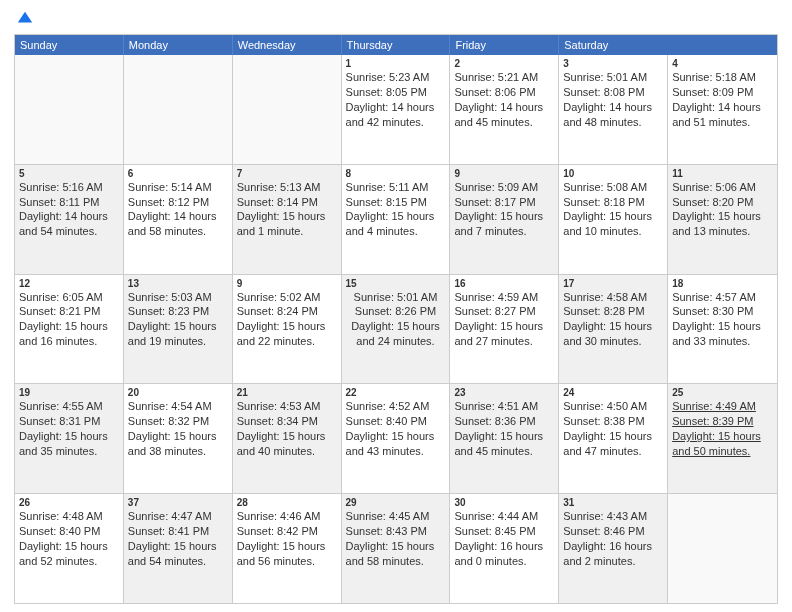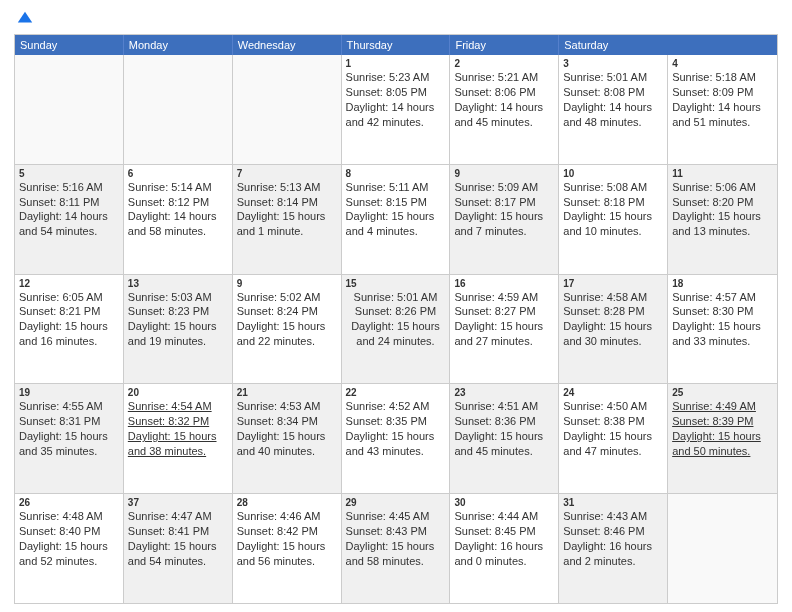--- a/index.html
+++ b/index.html
@@ -284,36 +284,36 @@
         <div class="cal-row">
           <div class="cal-cell shaded">
             <span class="day-num">19</span>
             <div class="cell-text" style="white-space: pre-line;">Sunrise: 4:55 AM
 Sunset: 8:31 PM
 Daylight: 15 hours
 and 35 minutes.</div>
           </div>
           <div class="cal-cell">
             <span class="day-num">20</span>
-            <div class="cell-text" style="white-space: pre-line; text-decoration: underline;">Sunrise: 4:54 AM
+            <div class="cell-text" style="white-space: pre-line;">Sunrise: 4:54 AM
 Sunset: 8:32 PM
 Daylight: 15 hours
 and 38 minutes.</div>
           </div>
           <div class="cal-cell shaded">
             <span class="day-num">21</span>
             <div class="cell-text" style="white-space: pre-line;">Sunrise: 4:53 AM
 Sunset: 8:34 PM
 Daylight: 15 hours
 and 40 minutes.</div>
           </div>
           <div class="cal-cell">
             <span class="day-num">22</span>
             <div class="cell-text" style="white-space: pre-line;">Sunrise: 4:52 AM
-Sunset: 8:35 PM
+Sunset: 8:40 PM
 Daylight: 15 hours
 and 43 minutes.</div>
           </div>
           <div class="cal-cell shaded">
             <span class="day-num">23</span>
             <div class="cell-text" style="white-space: pre-line;">Sunrise: 4:51 AM
 Sunset: 8:36 PM
 Daylight: 15 hours
 and 45 minutes.</div>
           </div>

